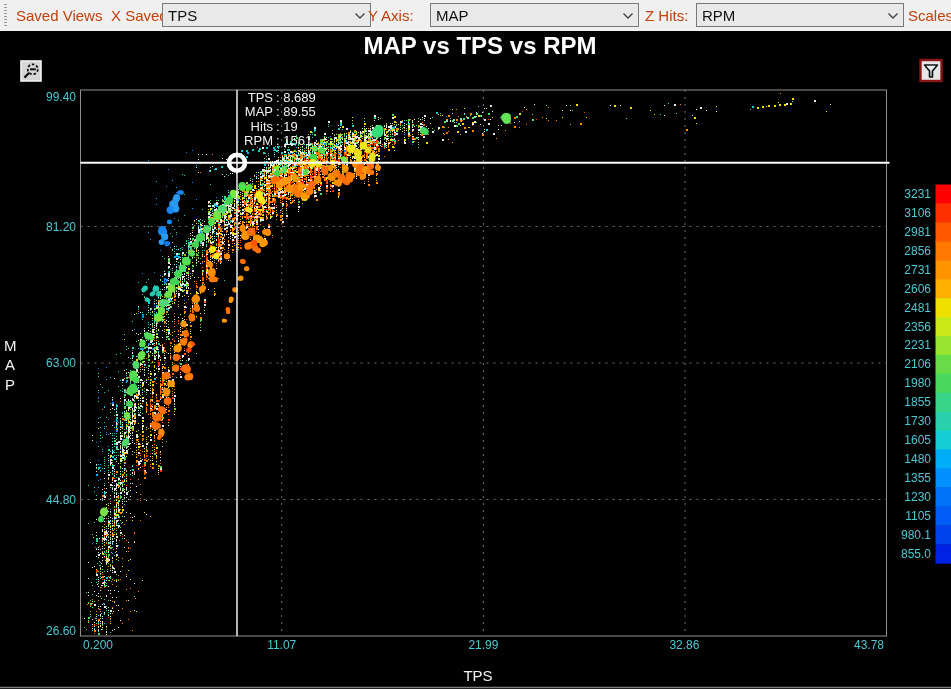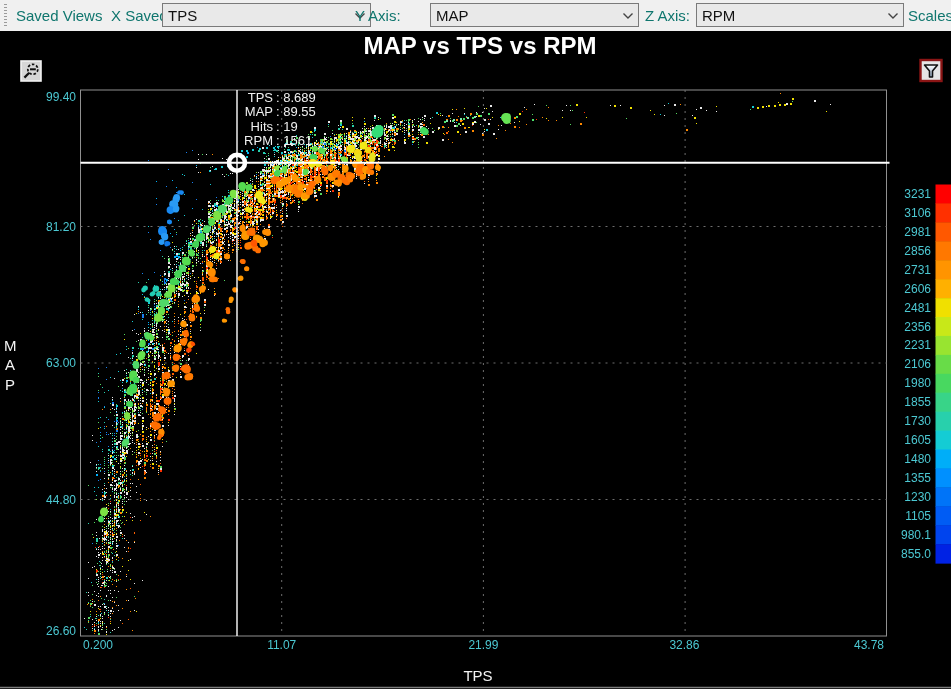--- a/index.html
+++ b/index.html
@@ -1,39 +1,39 @@
 <!DOCTYPE html>
 <html><head><meta charset="utf-8"><style>
 *{margin:0;padding:0;box-sizing:border-box}
 html,body{width:951px;height:689px;overflow:hidden;background:#000;font-family:"Liberation Sans",sans-serif}
 #tb{position:absolute;left:0;top:0;width:951px;height:31px;background:#f0f0f0}
-.tl{position:absolute;top:7px;font-size:15px;color:#0f766e;white-space:nowrap}
+.tl{position:absolute;top:7px;font-size:15px;color:#c2410c;white-space:nowrap}
 .sel{position:absolute;top:3px;height:24px;background:#e9e9e9;border:1px solid #7a7a7a}
 .sel span{position:absolute;left:5px;top:3px;font-size:15px;color:#111}
 .sel .ch{position:absolute;right:4px;top:8px}
 #grip{position:absolute;left:4px;top:4px;width:3px;height:23px;background-image:repeating-linear-gradient(#9a9a9a 0 1px,transparent 1px 3px)}
 </style></head><body>
 <div id="tb">
 <div id="grip"></div>
 <span class="tl" style="left:16px">Saved Views</span>
 <span class="tl" style="left:111px">X Saved:</span>
 <div class="sel" style="left:162px;width:209px">
       <span>TPS</span>
       <svg class="ch" width="12" height="8">
         <path d="M1.5 1.5l4.5 4.5 4.5-4.5" fill="none" stroke="#444" stroke-width="1.4"></path>
       </svg>
     </div>
-<span class="tl" style="left:355px">Y Axis:</span>
+<span class="tl" style="left:368px">Y Axis:</span>
 <div class="sel" style="left:430px;width:209px">
       <span>MAP</span>
       <svg class="ch" width="12" height="8">
         <path d="M1.5 1.5l4.5 4.5 4.5-4.5" fill="none" stroke="#444" stroke-width="1.4"></path>
       </svg>
     </div>
-<span class="tl" style="left:645px">Z Axis:</span>
+<span class="tl" style="left:645px">Z Hits:</span>
 <div class="sel" style="left:696px;width:208px">
       <span>RPM</span>
       <svg class="ch" width="12" height="8">
         <path d="M1.5 1.5l4.5 4.5 4.5-4.5" fill="none" stroke="#444" stroke-width="1.4"></path>
       </svg>
     </div>
 <span class="tl" style="left:908px">Scales</span>
 </div>
 <svg width="951" height="658" viewBox="0 31 951 658" style="position:absolute;left:0;top:31px">
 <style>

